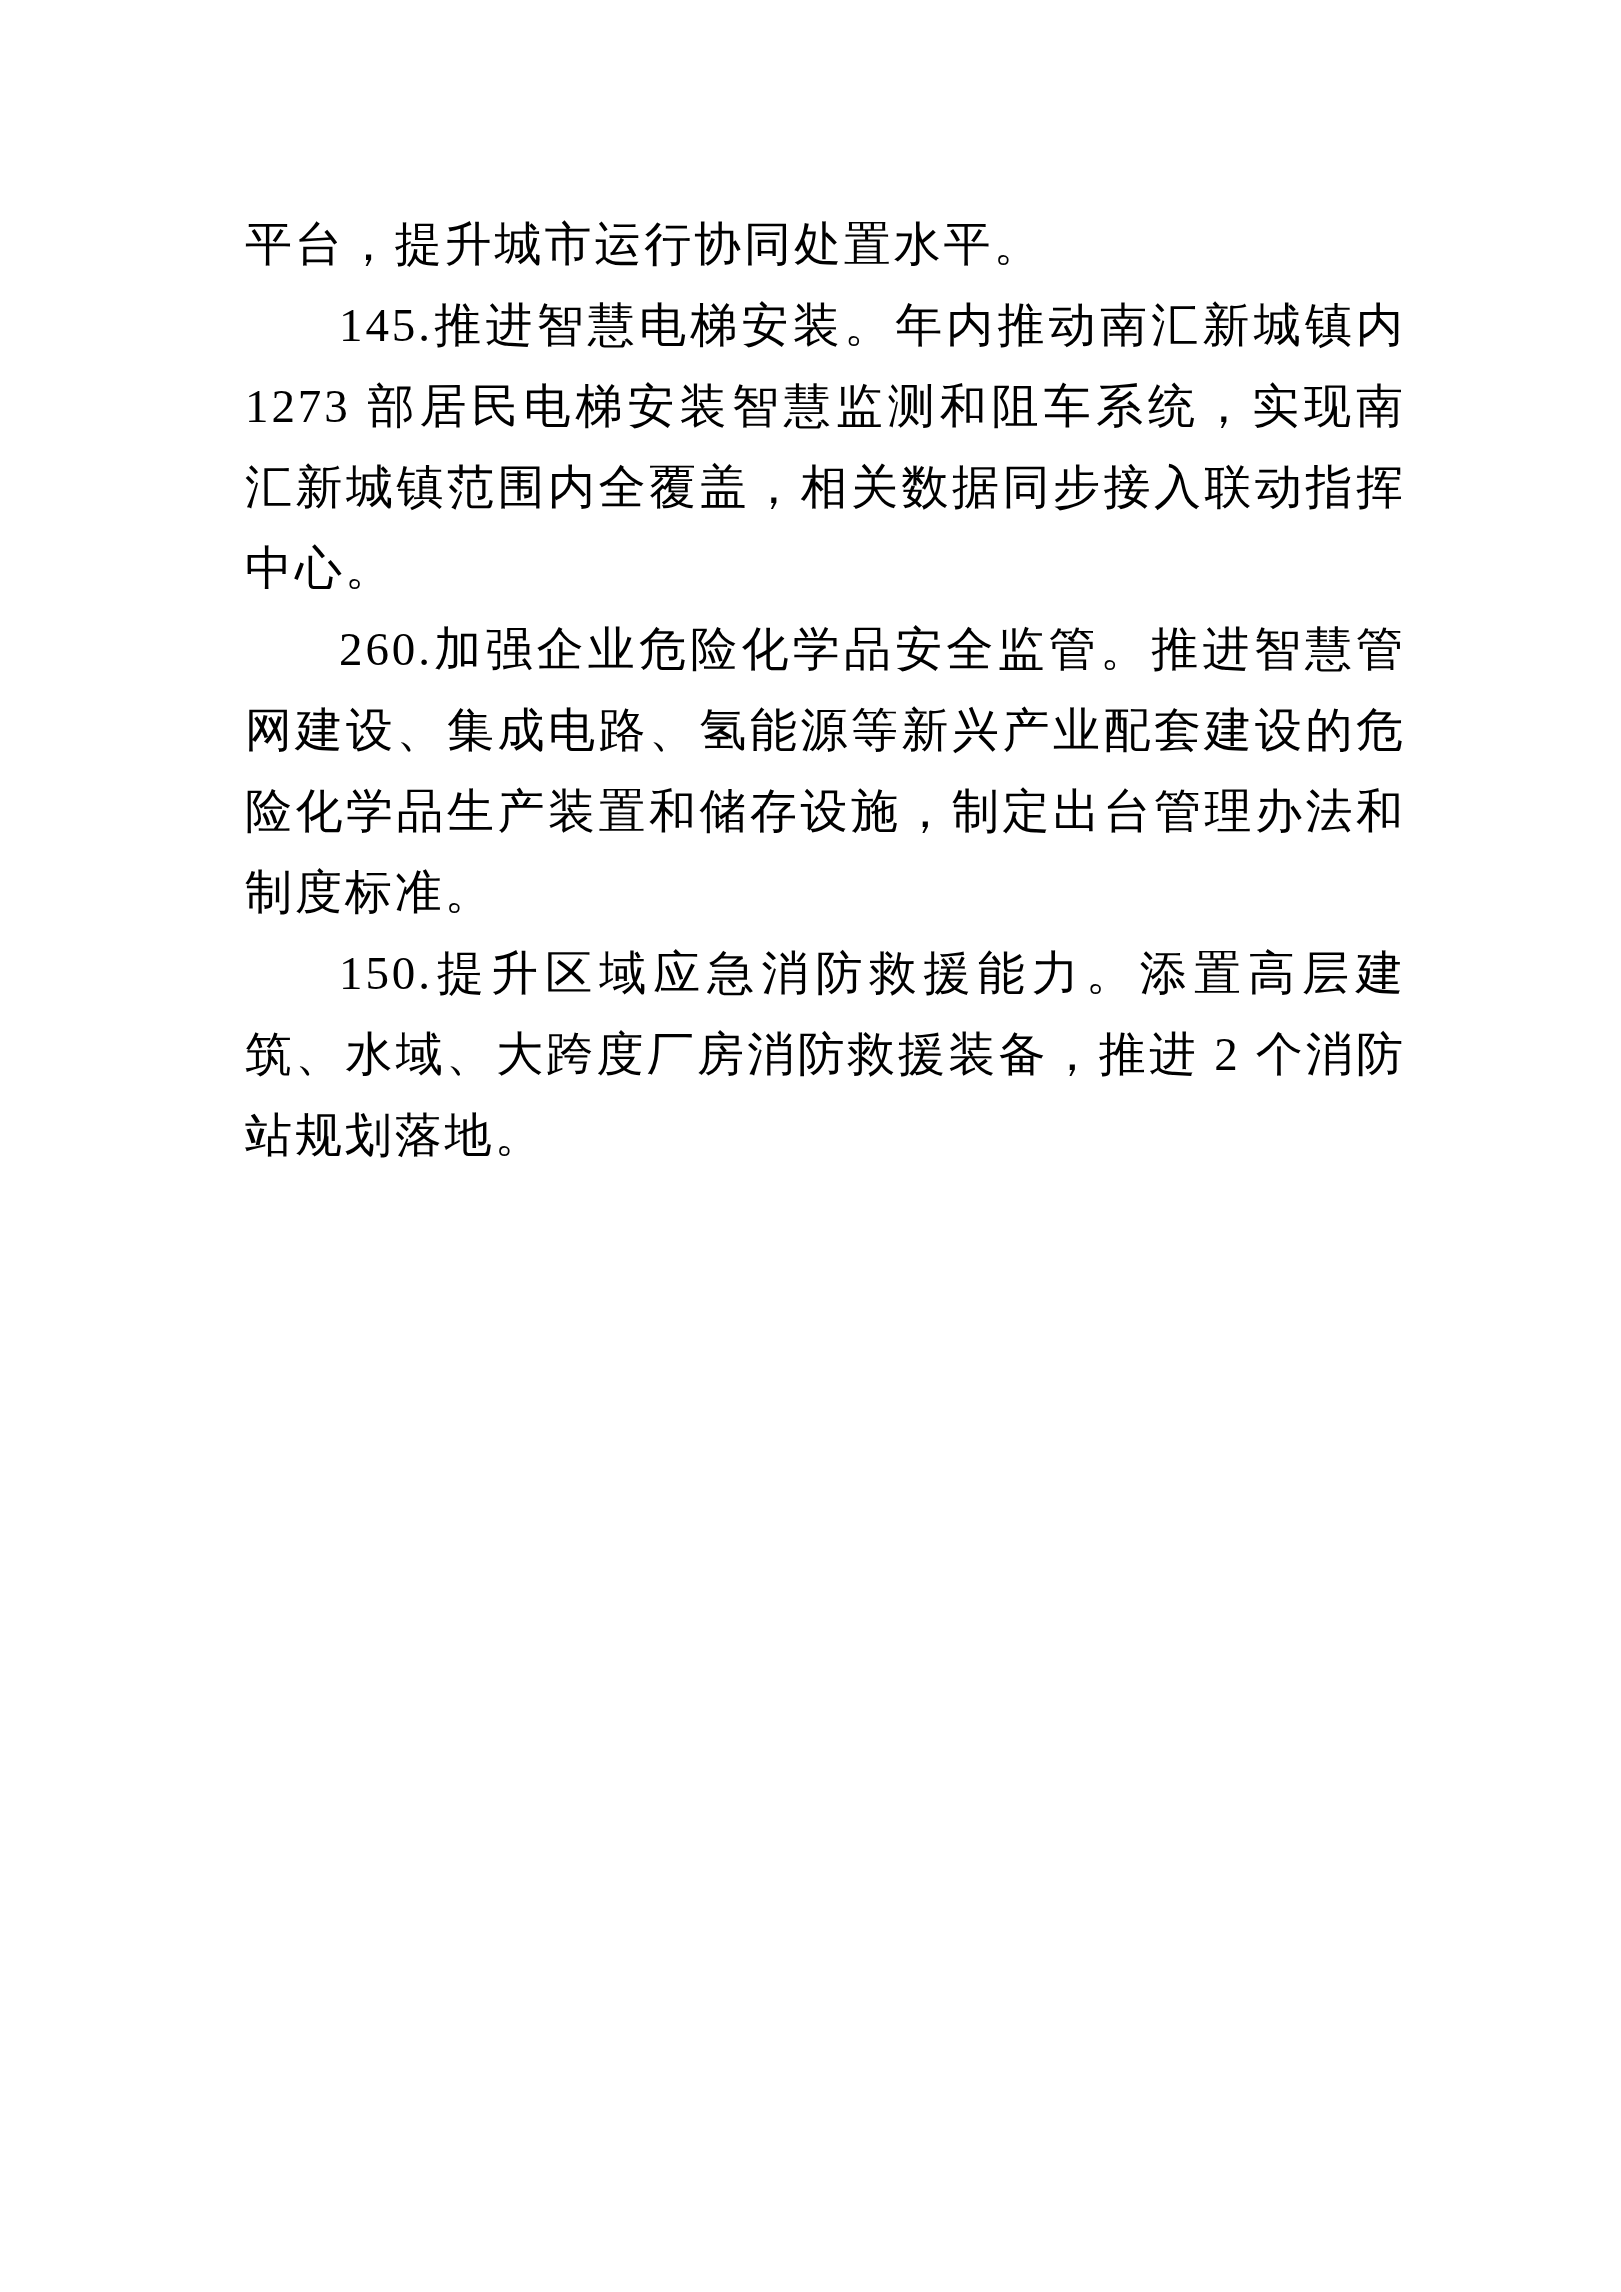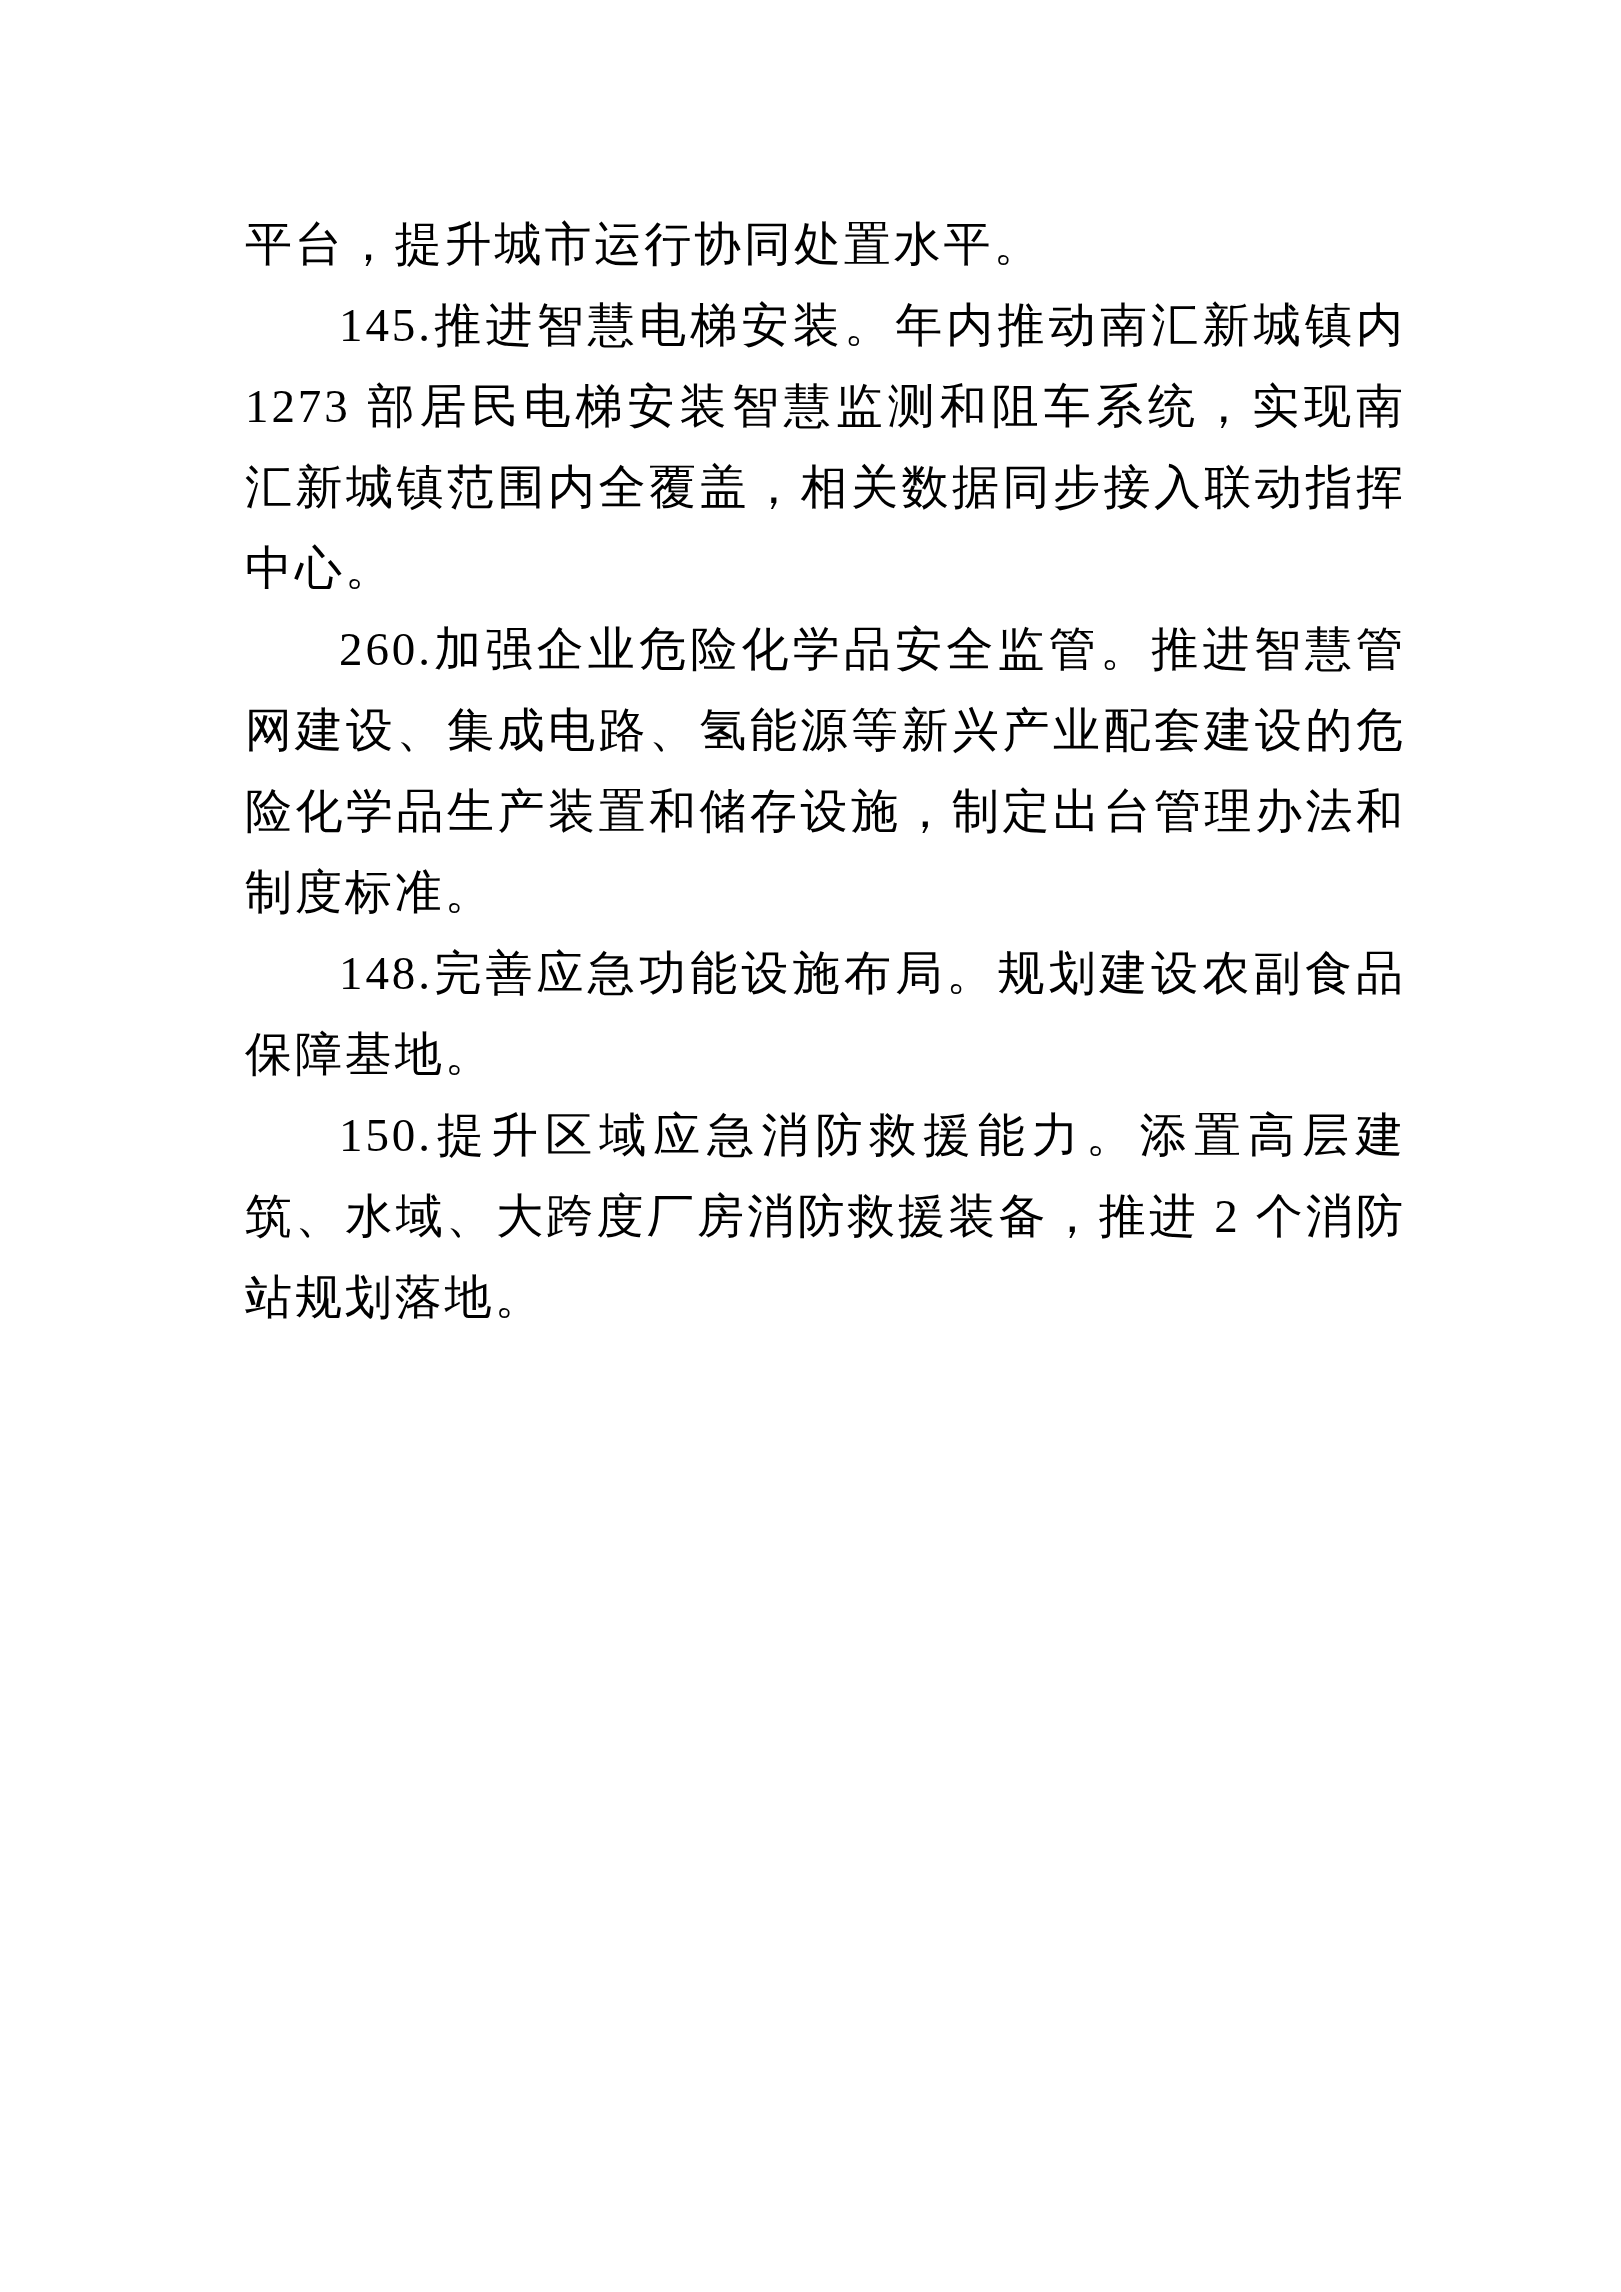--- a/index.html
+++ b/index.html
@@ -51,18 +51,17 @@
   }
 </style>
 </head>
 <body>
 
 <div class="page">
   <div class="content" id="content">
       <p><span>平台，提升城市运行协同处置水平。</span></p>
       <p class="indent"><b class="item-heading">145.推进智慧电梯安装。</b><span>年内推动南汇新城镇内 1273 部居民电梯安装智慧监测和阻车系统，实现南汇新城镇范围内全覆盖，相关数据同步接入联动指挥中心。</span></p>
       <p class="indent"><b class="item-heading">260.加强企业危险化学品安全监管。</b><span>推进智慧管网建设、集成电路、氢能源等新兴产业配套建设的危险化学品生产装置和储存设施，制定出台管理办法和制度标准。</span></p>
-      <p class="indent"><b class="item-heading">148.完善应急功能设施布局。</b><span>规划建设农副食品保障基地。</span></p>
       <p class="indent"><b class="item-heading">150.提升区域应急消防救援能力。</b><span>添置高层建筑、水域、大跨度厂房消防救援装备，推进 2 个消防站规划落地。</span></p>
     </div>
   <div class="page-number">29</div>
 </div>
 
 
 </body></html>

